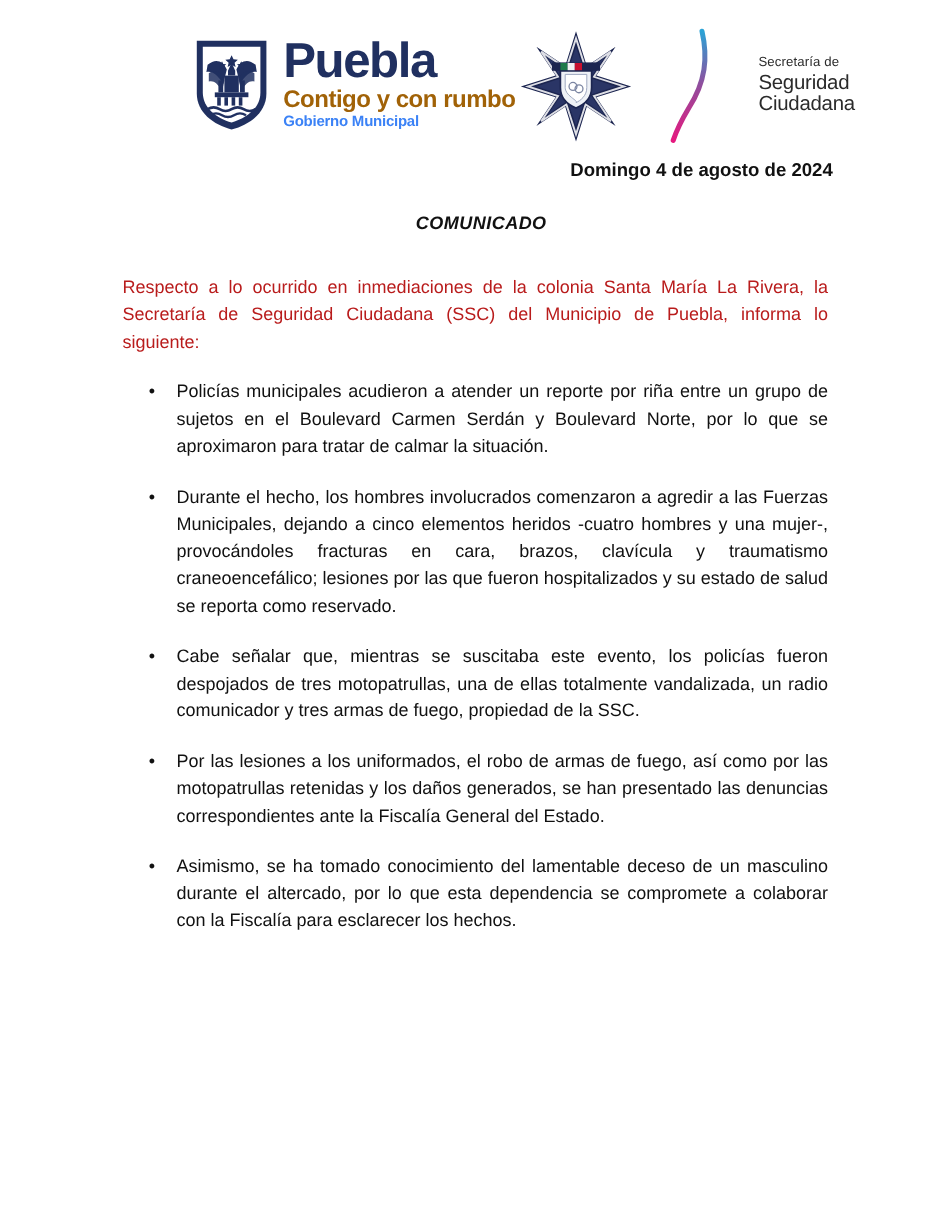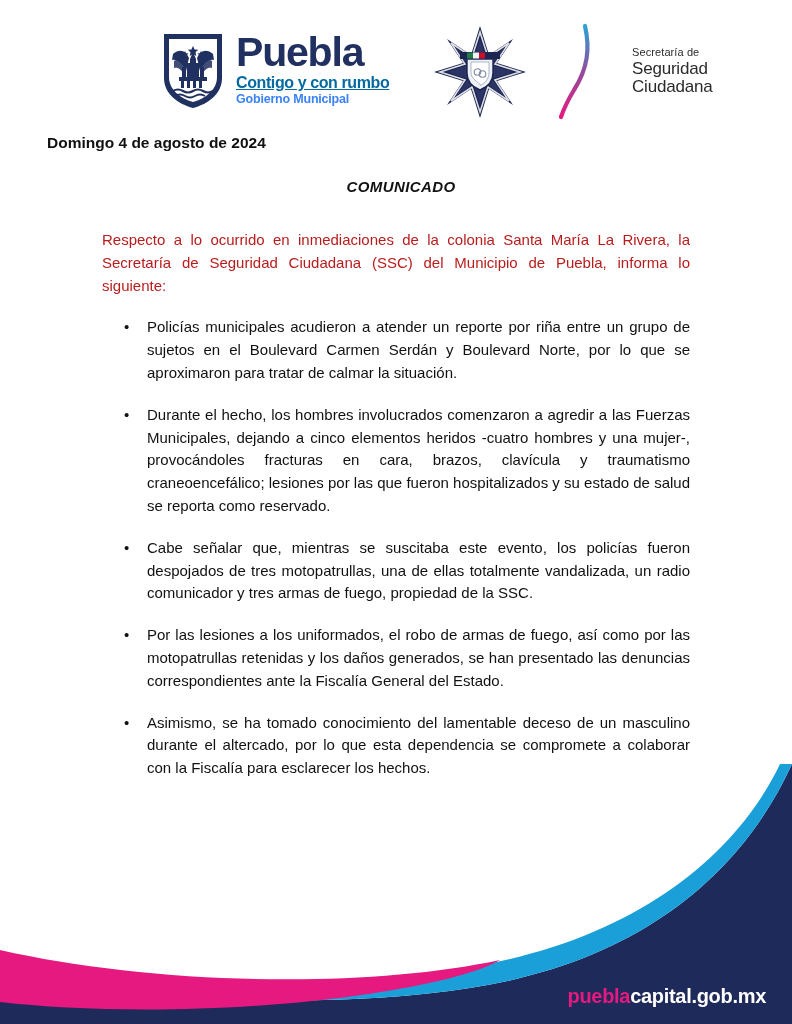--- a/index.html
+++ b/index.html
@@ -65,26 +65,25 @@
     align-items: flex-end;
   }
   .puebla-main .pw-text {
     font-size: 41px;
     font-weight: bold;
     color: #203060;
     letter-spacing: -1.2px;
     line-height: 0.92;
   }
   .puebla-tag {
-    font-size: 16px;
-    font-weight: bold;
-    color: #0369a1;
+    font-size: 20px;
+    font-weight: bold;
+    color: #a16207;
     letter-spacing: -0.4px;
     margin-top: 3px;
-    text-decoration: underline;
   }
   .puebla-sub {
     font-size: 12.5px;
     font-weight: bold;
     color: #3b82f6;
     letter-spacing: -0.2px;
     margin-top: 2px;
   }
 
   
@@ -125,21 +124,21 @@
 
   
   .doc {
     position: absolute;
     top: 128px;
     left: 0;
     width: 792px;
   }
 
   .date-line {
-    text-align: left;
+    text-align: right;
     padding-right: 98px;
     font-size: 15.5px;
     font-weight: bold;
     color: #111;
     margin: 0;
     padding-top: 6px;
     padding-left: 47px;
   }
 
   .doc-title {
@@ -340,46 +339,14 @@
         </li>
         <li>
           <span class="bullet-dot">•</span>
           <span class="bullet-text">Asimismo, se ha tomado conocimiento del lamentable deceso de un masculino durante el altercado, por lo que esta dependencia se compromete a colaborar con la Fiscalía para esclarecer los hechos.</span>
         </li>
       </ul>
 
     </div>
   </div>
 
-  <div class="footer">
-    <svg viewBox="0 0 792 260" preserveAspectRatio="none" aria-hidden="true">
-
-      <path d="M792 0 L792 260 L0 260 L0 208
-               C 130 238 330 246 470 224
-               C 640 198 742 110 792 0 Z" fill="#1e2a5a"></path>
-
-      <path d="M792 0 C 742 110 640 198 470 224
-               C 330 246 130 238 0 208
-               L0 188
-               C 140 220 340 226 476 202
-               C 636 174 736 92 780 0 Z" fill="#1a9fd9"></path>
-
-      <path d="M0 188 C 140 220 340 226 476 202
-               C 560 186 630 146 684 92
-               C 626 162 548 206 452 222
-               C 318 244 128 234 0 206 Z" fill="#e5197f" opacity="0"></path>
-      <path d="M0 186 C 120 214 300 224 440 208
-               C 520 198 590 174 650 136
-               C 588 190 504 222 404 234
-               C 268 250 112 244 0 222 Z" fill="#e5197f" opacity="0"></path>
-
-      <path d="M0 186
-               C 150 220 360 226 500 196
-               C 470 214 380 232 280 240
-               C 170 249 70 246 0 238 Z" fill="#e5197f"></path>
-    </svg>
-
-    <div class="site-url">
-      <span class="url-a">puebla</span><span class="url-b">capital.gob.mx</span>
-    </div>
-  </div>
 
 </div>
 
 </body></html>

